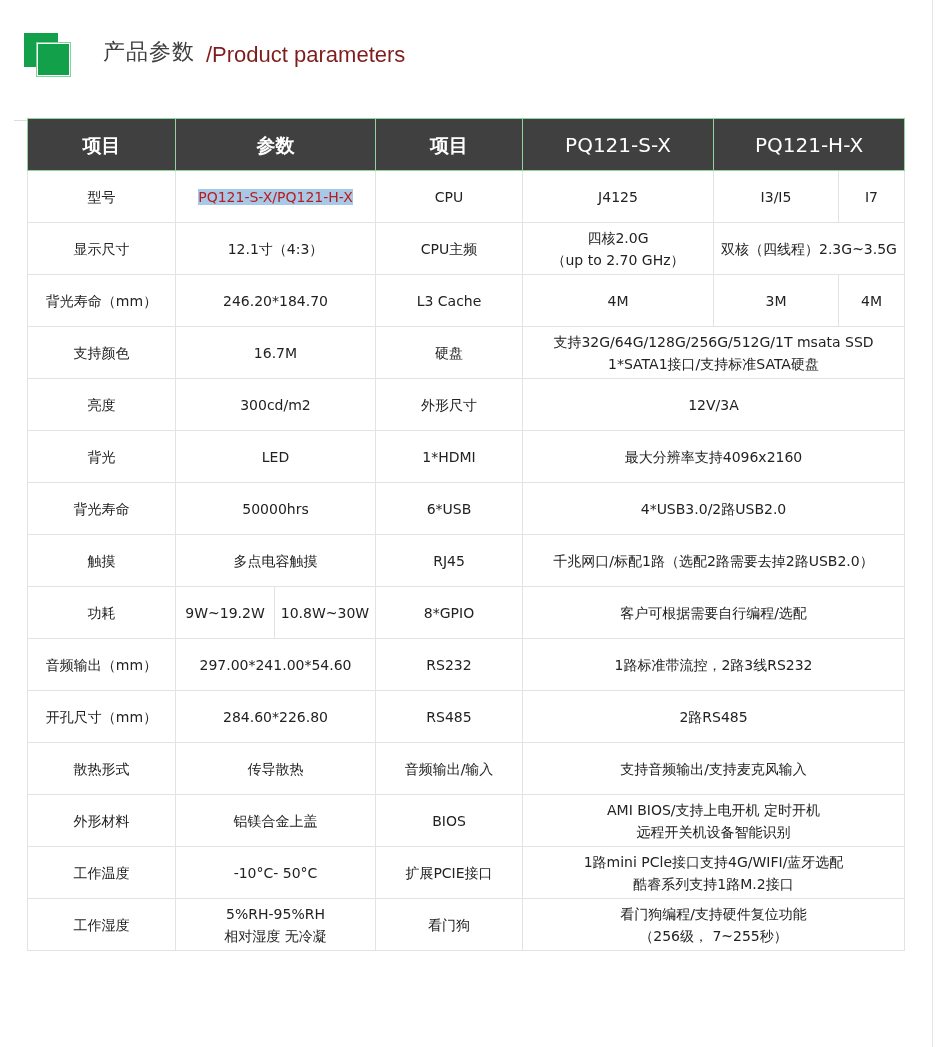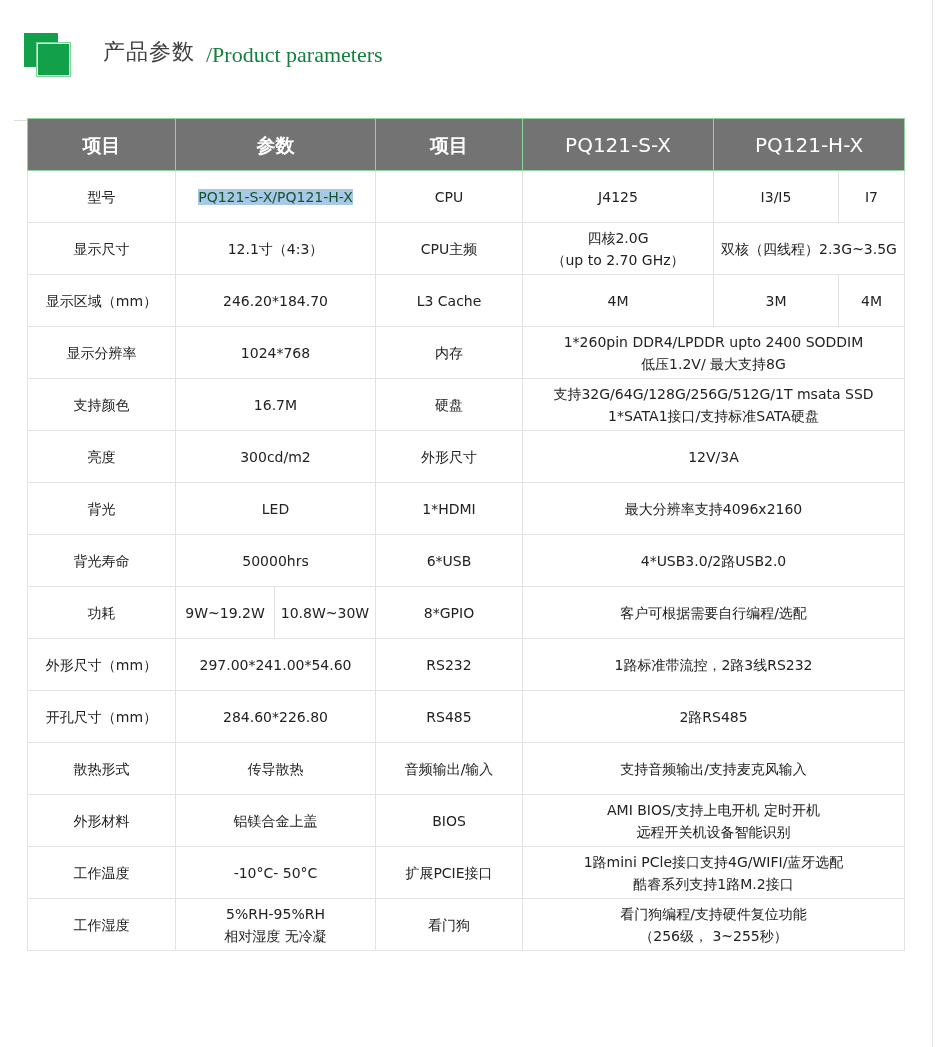--- a/index.html
+++ b/index.html
@@ -4,30 +4,30 @@
 <style>
   html, body { margin:0; padding:0; background:#ffffff; }
   body { width:935px; height:1047px; position:relative; overflow:hidden;
          font-family:"DejaVu Sans","Liberation Sans",sans-serif; color:#222; }
   .right-rule { position:absolute; left:932px; top:0; width:1px; height:1047px; background:#e4e4e4; }
   .title-block { position:absolute; left:24px; top:33px; height:45px; width:600px; }
   .logo { position:absolute; left:0; top:0; width:44px; height:42px; }
   .logo .sq1 { position:absolute; left:0; top:0; width:34px; height:34px; background:#12a04a; }
   .logo .sq2 { position:absolute; left:13px; top:10px; width:31px; height:31px; background:#12a04a; border:1px solid #ffffff; box-shadow:0 0 0 1px #7fd39c; }
   .title-cn { position:absolute; left:79px; top:4px; font-family:"DejaVu Serif","Liberation Serif",serif; font-size:22px; color:#404040; letter-spacing:1px; }
-  .title-en { position:absolute; left:182px; top:9px; font-family:Liberation Serif, serif; font-size:22px; color:#15803d; }
+  .title-en { position:absolute; left:182px; top:9px; font-family:Liberation Sans, sans-serif; font-size:22px; color:#7f1d1d; }
   .top-rule { position:absolute; left:14px; top:120px; width:14px; height:1px; background:#ddd; }
 
   table.spec { position:absolute; left:27px; top:118px; border-collapse:collapse; table-layout:fixed; width:877px; }
   table.spec td, table.spec th { border:1.5px solid #e3e3e3; text-align:center; vertical-align:middle;
       font-size:14px; line-height:22px; padding:0 2px; color:#222; }
-  table.spec th { background:#737373; color:#ffffff; font-weight:bold; font-size:19px; height:51px; border-color:#8fd49a;margin-left:12px; }
+  table.spec th { background:#404040; color:#ffffff; font-weight:bold; font-size:19px; height:51px; border-color:#8fd49a;margin-left:12px; }
   table.spec th.en { font-weight:normal; font-size:20px; }
   table.spec td { height:51px; }
-  .sel { background:#a8c8e8; color:#14532d; }
+  .sel { background:#a8c8e8; color:#b91c1c; }
   .cell-line { display:block; }
 </style>
 </head>
 <body>
 
 <div class="right-rule"></div>
 
 <div class="title-block">
   <div class="logo">
     <div class="sq1"></div>
@@ -70,35 +70,26 @@
       <td>显示尺寸</td>
       <td colspan="2">12.1寸（4:3）</td>
       <td>CPU主频</td>
       <td>
         <span class="cell-line">四核2.0G</span>
         <span class="cell-line">（up to 2.70 GHz）</span>
       </td>
       <td colspan="2">双核（四线程）2.3G~3.5G</td>
     </tr>
     <tr>
-      <td>显示区域（mm）</td>
+      <td>背光寿命（mm）</td>
       <td colspan="2">246.20*184.70</td>
       <td>L3 Cache</td>
       <td>4M</td>
       <td>3M</td>
       <td>4M</td>
-    </tr>
-    <tr>
-      <td>显示分辨率</td>
-      <td colspan="2">1024*768</td>
-      <td>内存</td>
-      <td colspan="3">
-        <span class="cell-line">1*260pin DDR4/LPDDR upto 2400 SODDIM</span>
-        <span class="cell-line">低压1.2V/ 最大支持8G</span>
-      </td>
     </tr>
     <tr>
       <td>支持颜色</td>
       <td colspan="2">16.7M</td>
       <td>硬盘</td>
       <td colspan="3">
         <span class="cell-line">支持32G/64G/128G/256G/512G/1T msata SSD</span>
         <span class="cell-line">1*SATA1接口/支持标准SATA硬盘</span>
       </td>
     </tr>
@@ -114,28 +105,34 @@
       <td>1*HDMI</td>
       <td colspan="3">最大分辨率支持4096x2160</td>
     </tr>
     <tr>
       <td>背光寿命</td>
       <td colspan="2">50000hrs</td>
       <td>6*USB</td>
       <td colspan="3">4*USB3.0/2路USB2.0</td>
     </tr>
     <tr>
+      <td>触摸</td>
+      <td colspan="2">多点电容触摸</td>
+      <td>RJ45</td>
+      <td colspan="3">千兆网口/标配1路（选配2路需要去掉2路USB2.0）</td>
+    </tr>
+    <tr>
       <td>功耗</td>
       <td>9W~19.2W</td>
       <td>10.8W~30W</td>
       <td>8*GPIO</td>
       <td colspan="3">客户可根据需要自行编程/选配</td>
     </tr>
     <tr>
-      <td>外形尺寸（mm）</td>
+      <td>音频输出（mm）</td>
       <td colspan="2">297.00*241.00*54.60</td>
       <td>RS232</td>
       <td colspan="3">1路标准带流控，2路3线RS232</td>
     </tr>
     <tr>
       <td>开孔尺寸（mm）</td>
       <td colspan="2">284.60*226.80</td>
       <td>RS485</td>
       <td colspan="3">2路RS485</td>
     </tr>
@@ -165,17 +162,17 @@
     </tr>
     <tr>
       <td>工作湿度</td>
       <td colspan="2">
         <span class="cell-line">5%RH-95%RH</span>
         <span class="cell-line">相对湿度 无冷凝</span>
       </td>
       <td>看门狗</td>
       <td colspan="3">
         <span class="cell-line">看门狗编程/支持硬件复位功能</span>
-        <span class="cell-line">（256级， 3~255秒）</span>
+        <span class="cell-line">（256级， 7~255秒）</span>
       </td>
     </tr>
   </tbody>
 </table>
 
 </body></html>

